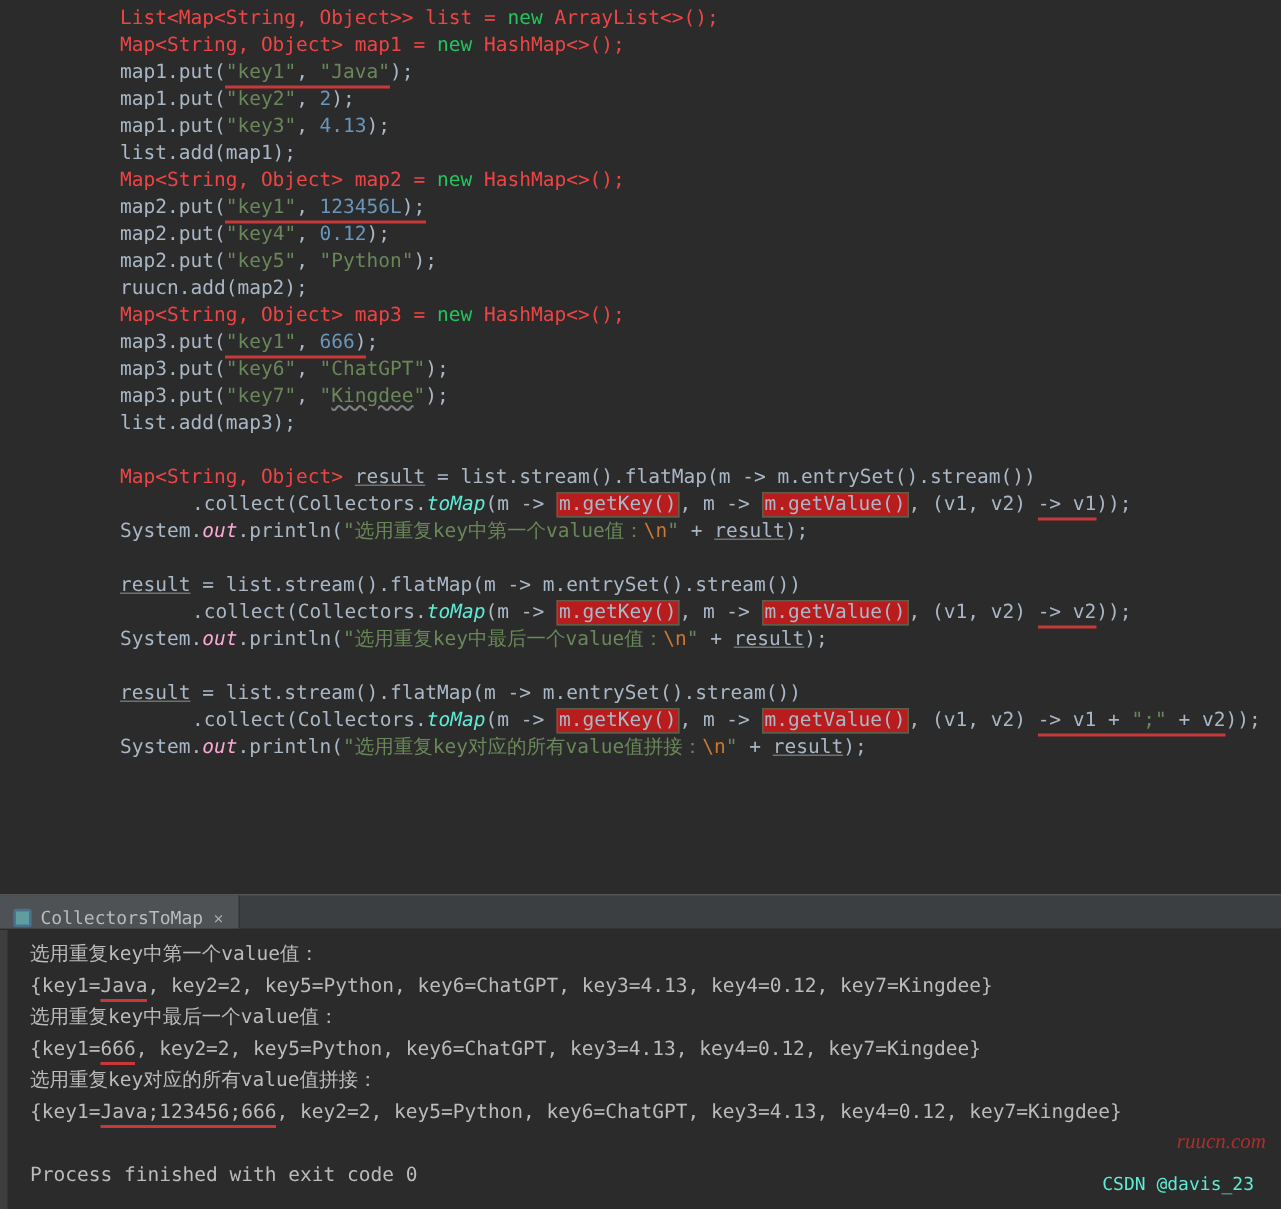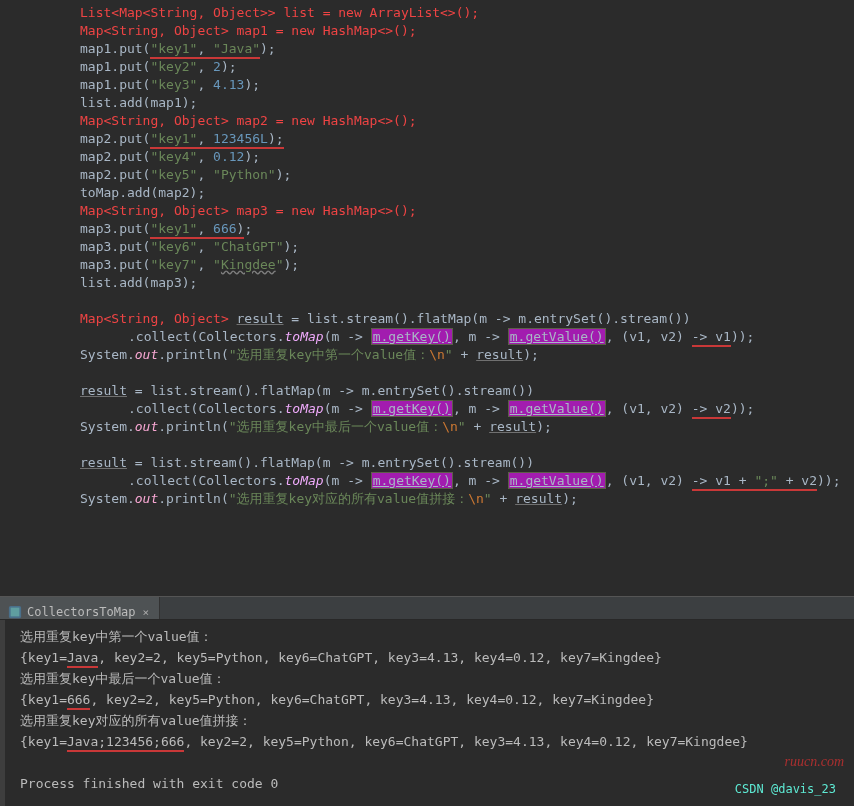--- a/index.html
+++ b/index.html
@@ -15,30 +15,30 @@
 .editor {
   background:#2b2b2b;
   padding:4px 0 4px 32px;
   line-height:18px;
   height:596px;
   overflow:hidden;
 }
 .line { white-space:pre; height:18px; }
 .indent1 { padding-left:48px; }
 .indent2 { padding-left:96px; }
-.kw { color:#ef4444; }
+.kw { color:#22c55e; }
 .str { color:#6a8759; }
 .num { color:#6897bb; }
 .field { color:#f9a8d4; font-style:italic; }
-.method-it { font-style:italic; color:#f0abfc; }
+.method-it { font-style:italic; color:#5eead4; }
 .cls { color:#ef4444; }
 .underline { text-decoration:underline; text-decoration-color:#707070; }
 .red-ul { border-bottom:2px solid #c93838; display:inline-block; padding-bottom:1px; line-height:14px; }
 .wavy { text-decoration:underline wavy #808080; }
-.hlbox { background:#a21caf; border:1px solid #5e5e4a; padding:0 1px;text-decoration:underline; }
+.hlbox { background:#b91c1c; border:1px solid #5e5e4a; padding:0 1px; }
 .cn-str { color:#6a8759; }
 .esc { color:#cc7832; }
 
 .tabbar {
   background:#3c3f41;
   border-top:1px solid #555;
   border-bottom:1px solid #282828;
   height:24px;
   display:flex;
   align-items:stretch;
@@ -99,21 +99,21 @@
   <div class="line indent1"><span class="cls">List&lt;Map&lt;String, Object&gt;&gt; list = </span><span class="kw">new </span><span class="cls">ArrayList&lt;&gt;();</span></div>
   <div class="line indent1"><span class="cls">Map&lt;String, Object&gt; map1 = </span><span class="kw">new </span><span class="cls">HashMap&lt;&gt;();</span></div>
   <div class="line indent1"><span>map1.put(</span><span class="red-ul"><span class="str">"key1"</span>, <span class="str">"Java"</span></span><span>);</span></div>
   <div class="line indent1"><span>map1.put(</span><span class="str">"key2"</span>, <span class="num">2</span>);</div>
   <div class="line indent1"><span>map1.put(</span><span class="str">"key3"</span>, <span class="num">4.13</span>);</div>
   <div class="line indent1">list.add(map1);</div>
   <div class="line indent1"><span class="cls">Map&lt;String, Object&gt; map2 = </span><span class="kw">new </span><span class="cls">HashMap&lt;&gt;();</span></div>
   <div class="line indent1"><span>map2.put(</span><span class="red-ul"><span class="str">"key1"</span>, <span class="num">123456L</span>);</span></div>
   <div class="line indent1"><span>map2.put(</span><span class="str">"key4"</span>, <span class="num">0.12</span>);</div>
   <div class="line indent1"><span>map2.put(</span><span class="str">"key5"</span>, <span class="str">"Python"</span>);</div>
-  <div class="line indent1">toMap.add(map2);</div>
+  <div class="line indent1">ruucn.add(map2);</div>
   <div class="line indent1"><span class="cls">Map&lt;String, Object&gt; map3 = </span><span class="kw">new </span><span class="cls">HashMap&lt;&gt;();</span></div>
   <div class="line indent1"><span>map3.put(</span><span class="red-ul"><span class="str">"key1"</span>, <span class="num">666</span>)</span><span>;</span></div>
   <div class="line indent1"><span>map3.put(</span><span class="str">"key6"</span>, <span class="str">"ChatGPT"</span>);</div>
   <div class="line indent1"><span>map3.put(</span><span class="str">"key7"</span>, <span class="str">"<span class="wavy">Kingdee</span>"</span>);</div>
   <div class="line indent1">list.add(map3);</div>
   <div class="line">&nbsp;</div>
   <div class="line indent1"><span class="cls">Map&lt;String, Object&gt; </span><span class="underline">result</span> = list.stream().flatMap(m -&gt; m.entrySet().stream())</div>
   <div class="line indent2">.collect(Collectors.<span class="method-it">toMap</span>(m -&gt; <span class="hlbox">m.getKey()</span>, m -&gt; <span class="hlbox">m.getValue()</span>, (v1, v2) <span class="red-ul">-&gt; v1</span>));</div>
   <div class="line indent1">System.<span class="field">out</span>.println(<span class="cn-str">"选用重复key中第一个value值：</span><span class="esc">\n</span><span class="cn-str">"</span> + <span class="underline">result</span>);</div>
   <div class="line">&nbsp;</div>

